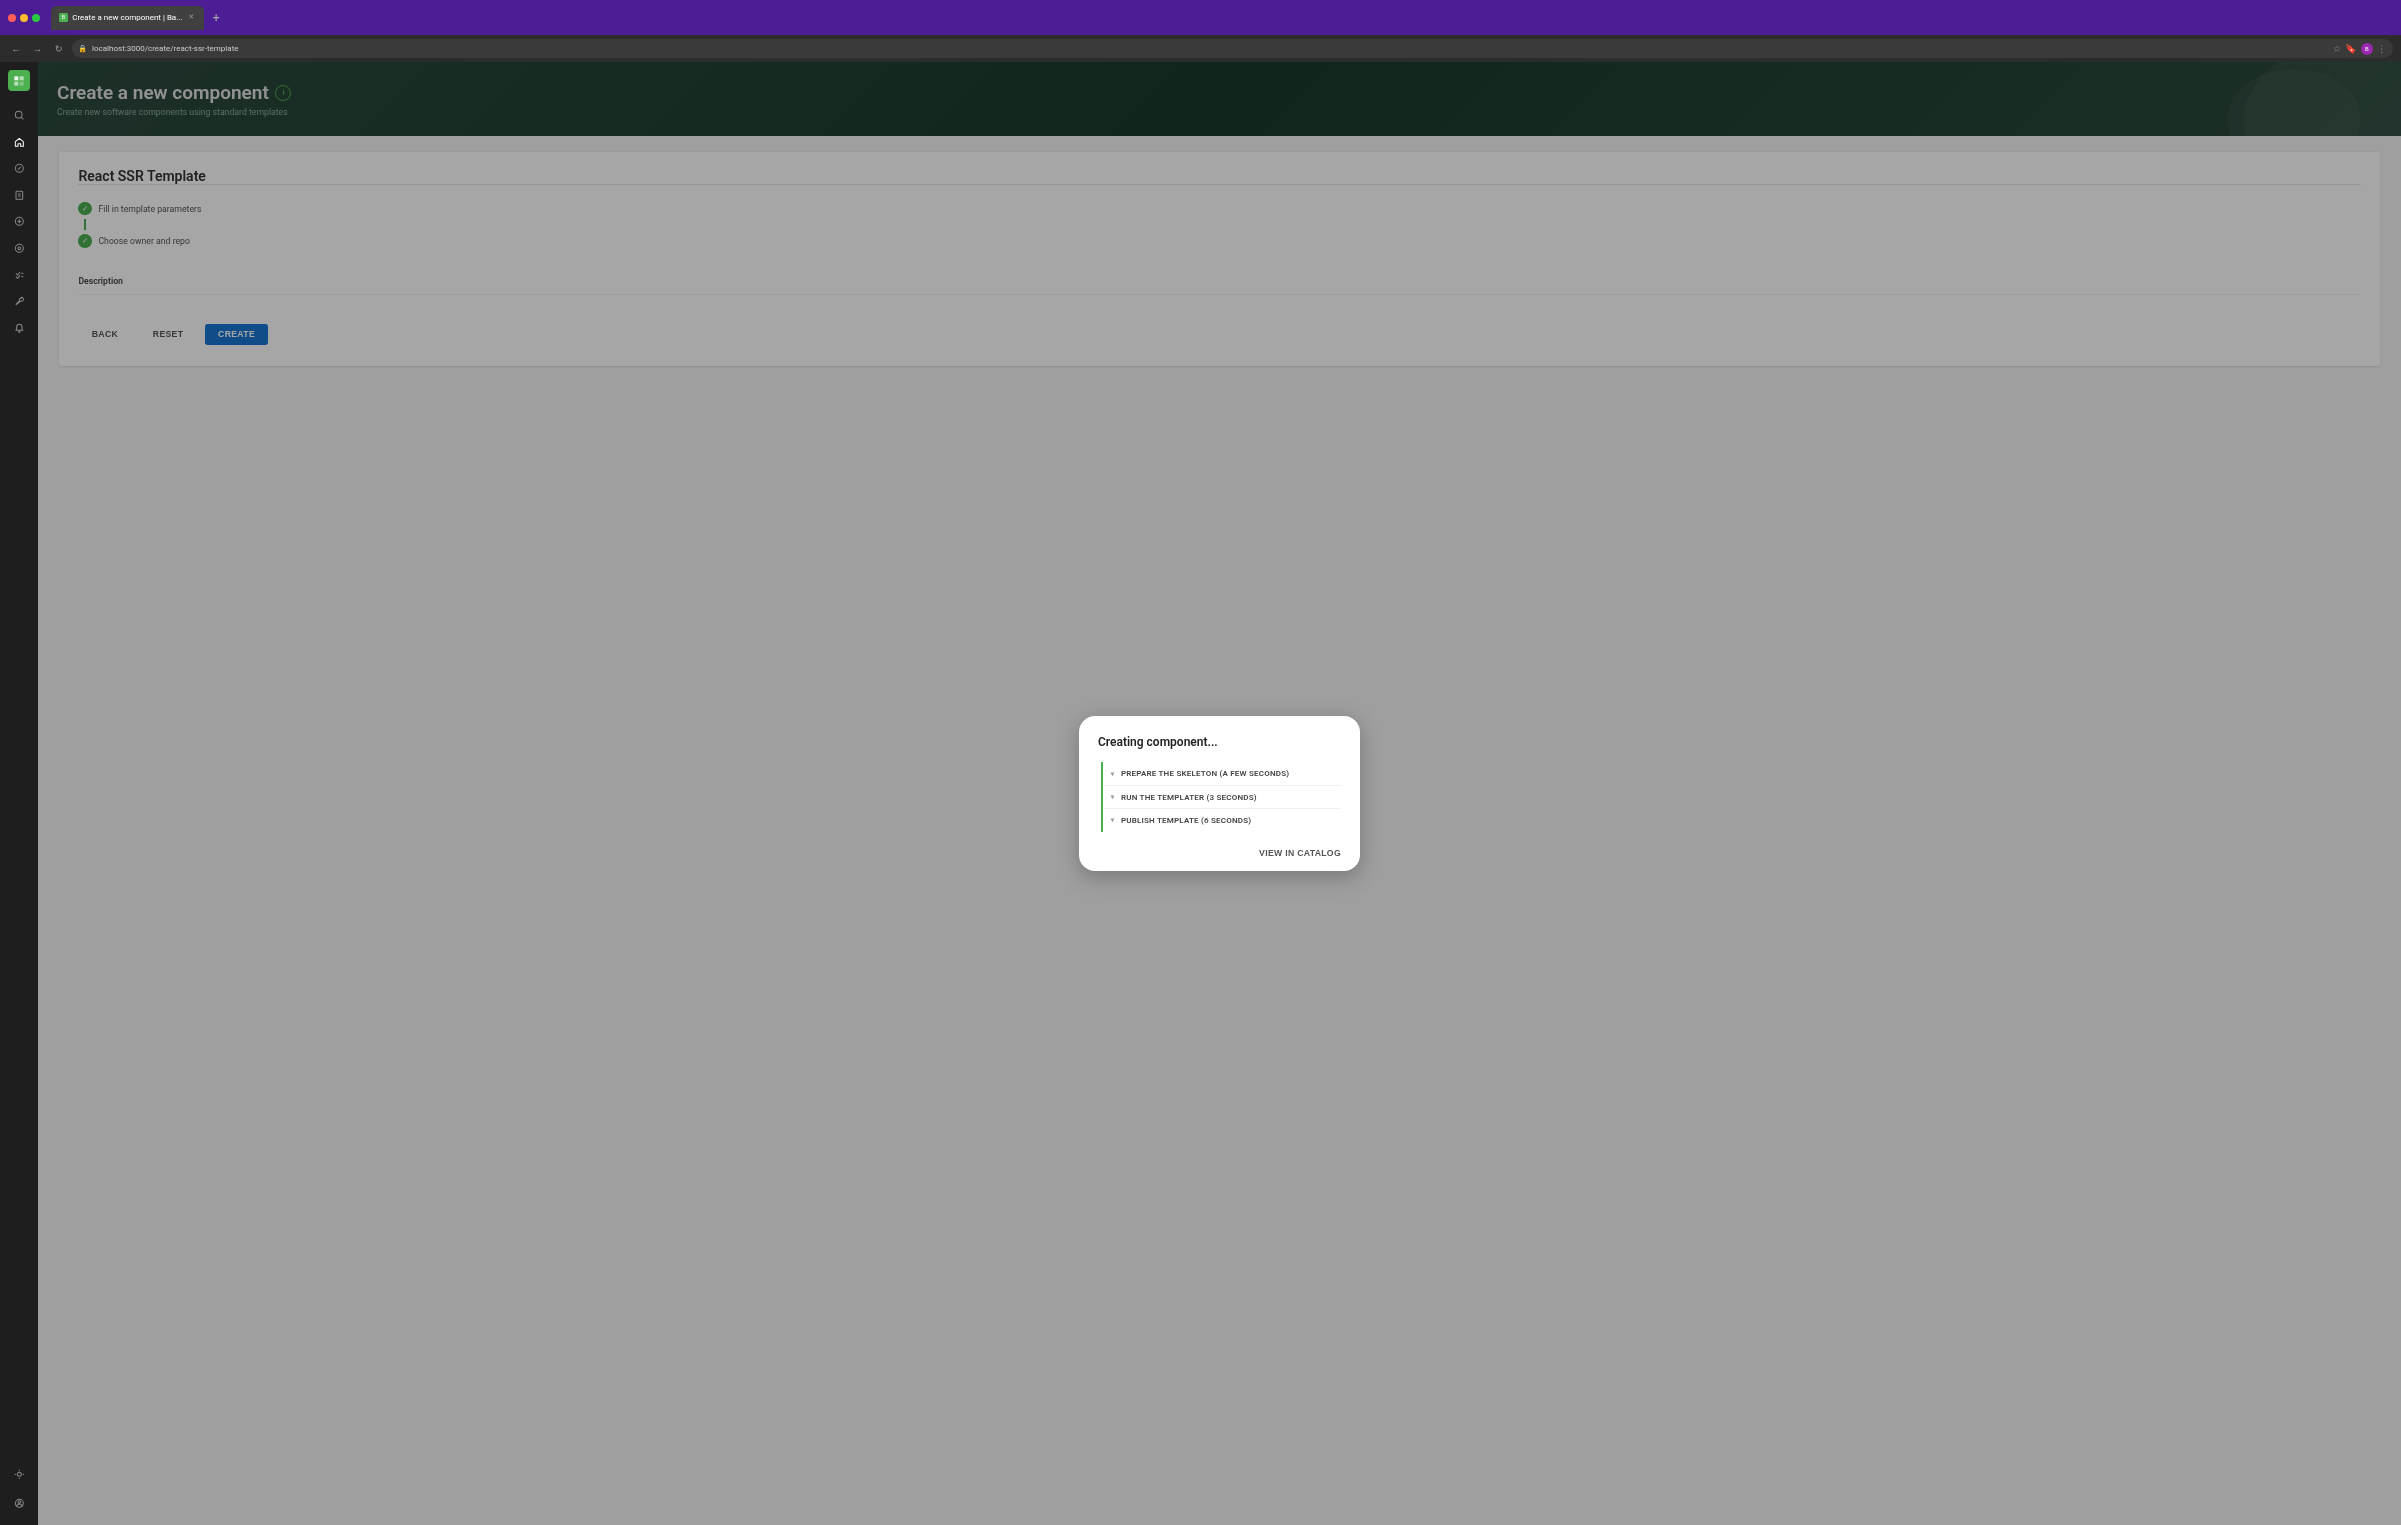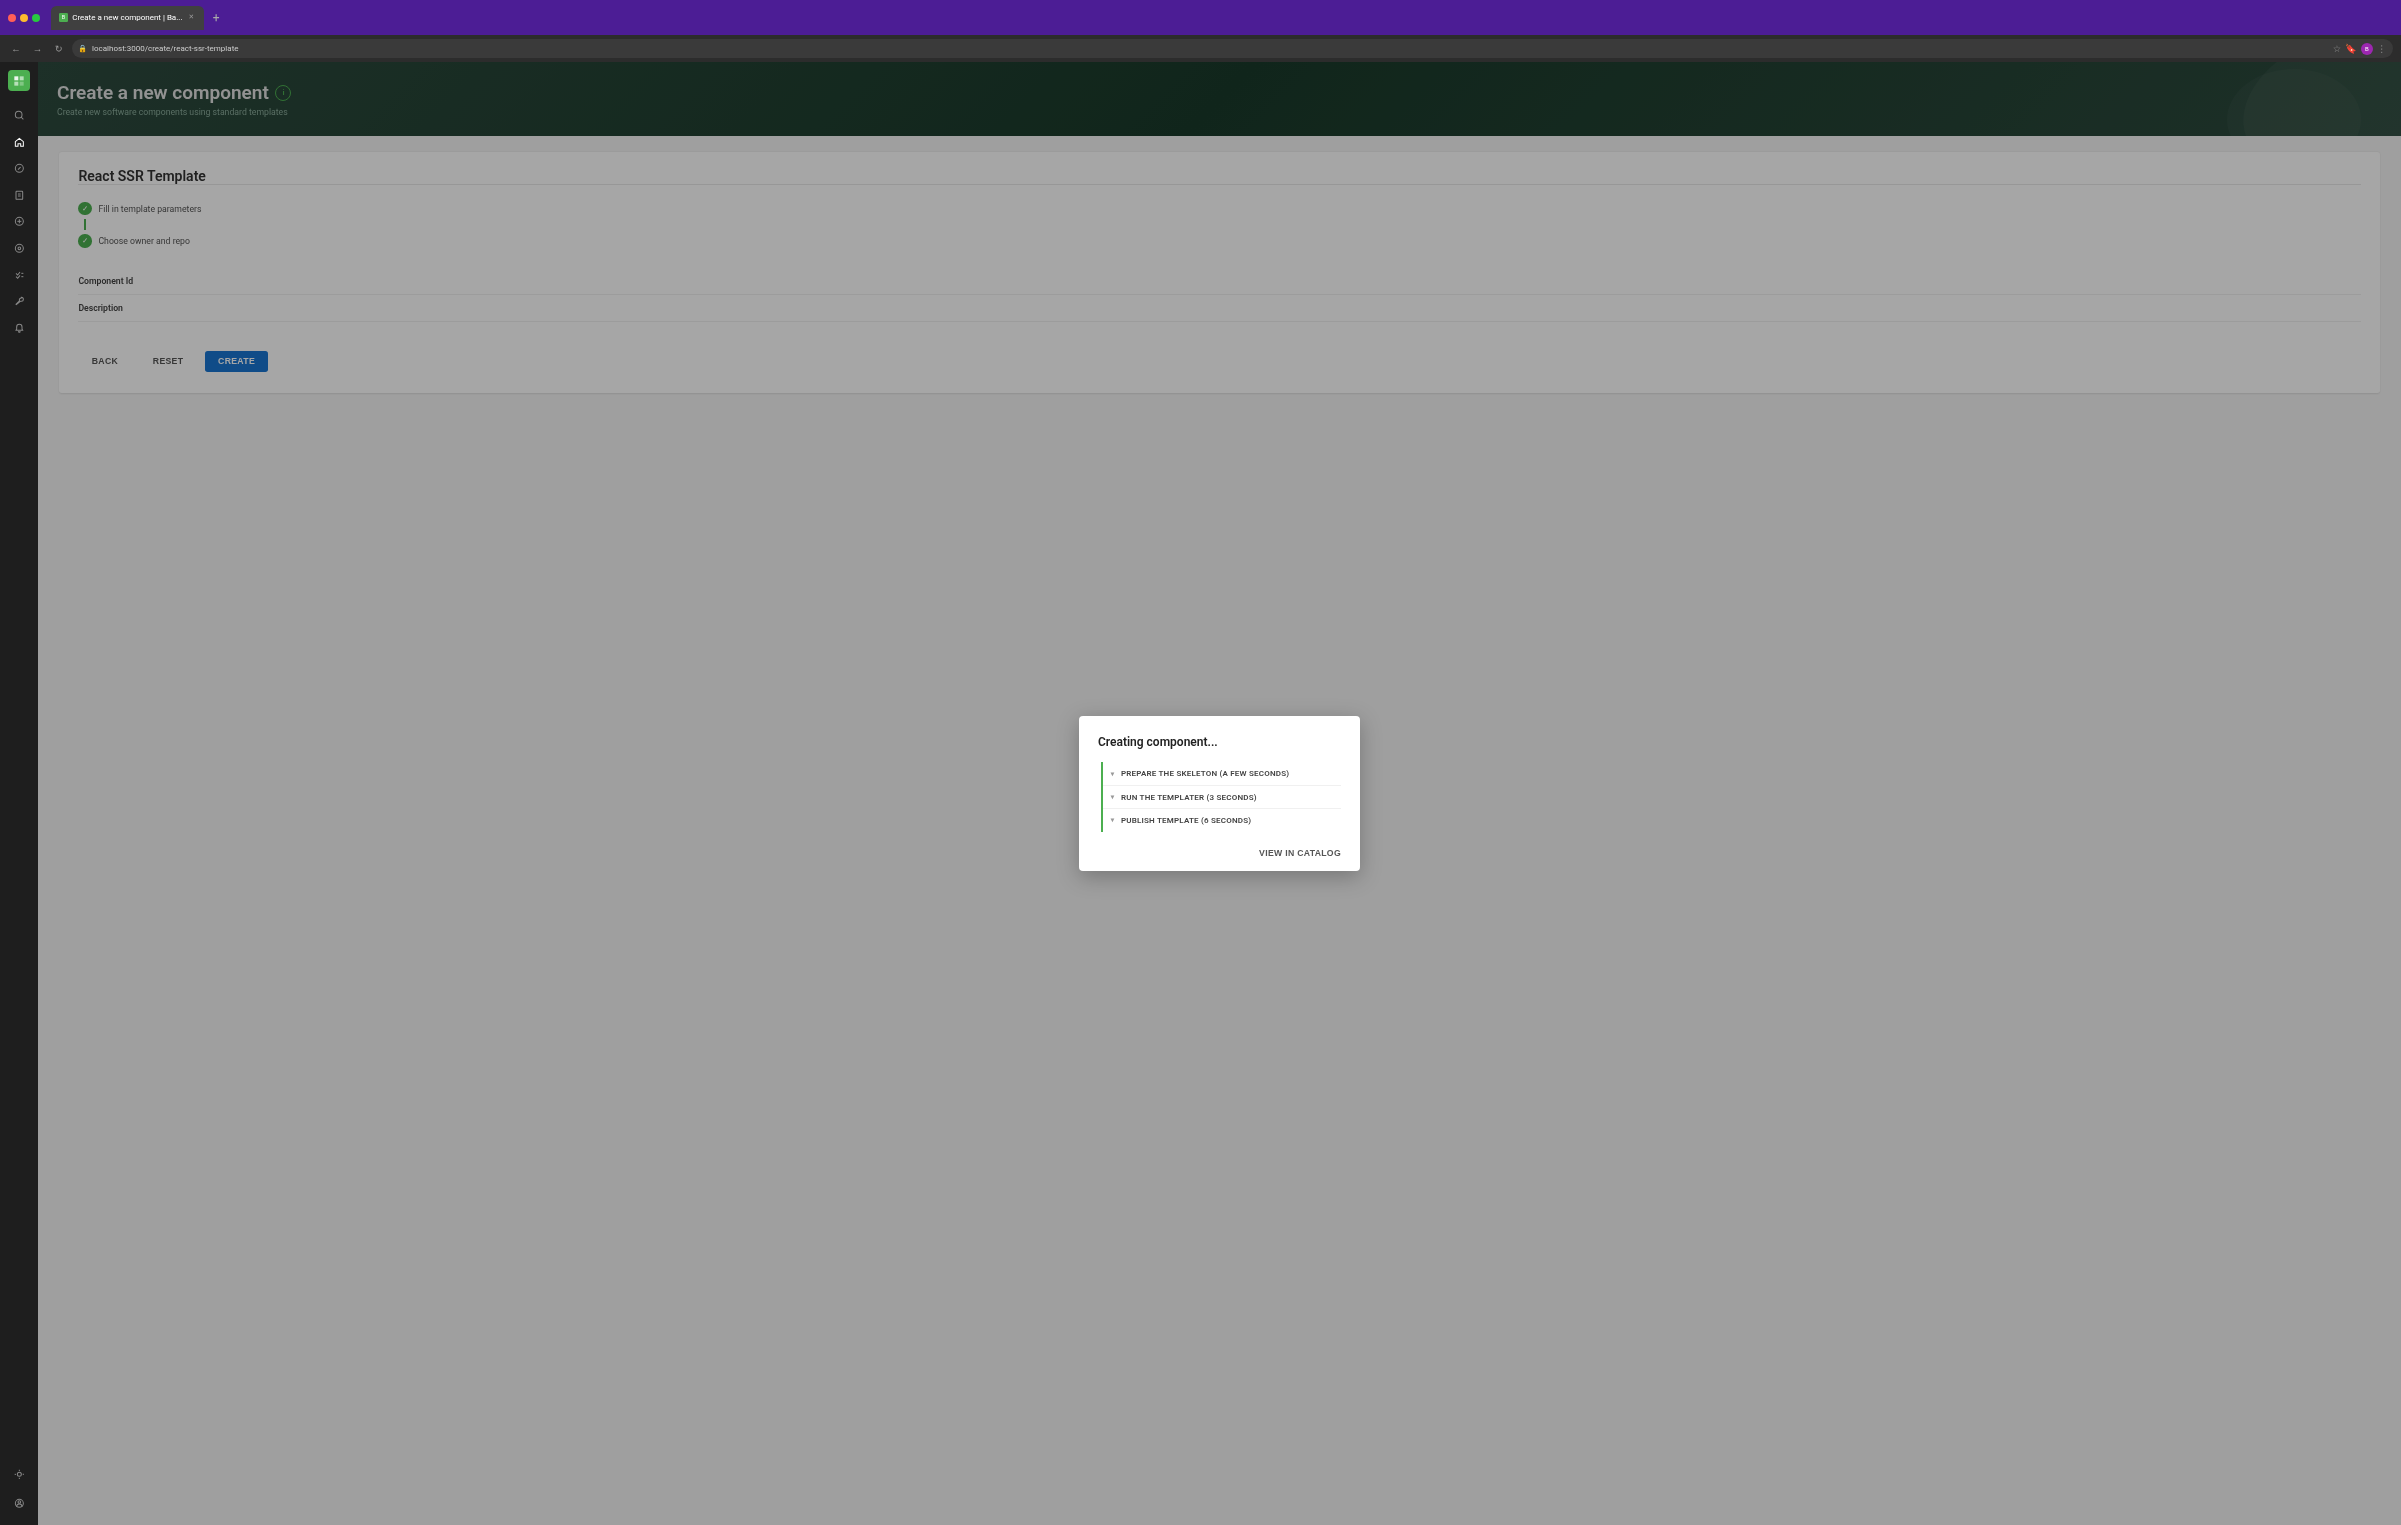--- a/index.html
+++ b/index.html
@@ -360,21 +360,21 @@
       right: 0;
       bottom: 0;
       background: rgba(0,0,0,0.35);
       display: flex;
       align-items: center;
       justify-content: center;
       z-index: 100;
     }
     .modal {
       background: #fff;
-      border-radius: 4px;
+      border-radius: 16px;
       padding: 19px 19px 13.4px;
       width: 281px;
       box-shadow: 0 5.4px 21.4px rgba(0,0,0,0.25);
     }
     .modal-title {
       font-size: 12px;
       font-weight: 600;
       color: #222;
       margin-bottom: 13.4px;
     }
@@ -574,24 +574,20 @@
           <div class="step-connector"></div>
           <div class="step-item">
             <div class="step-check">✓</div>
             <span class="step-label">Choose owner and repo</span>
           </div>
         </div>
 
         <div class="review-section">
 
           <div class="review-row">
-            <div class="review-label">Component Id</div>
-            <div class="review-value"></div>
-          </div>
-          <div class="review-row">
             <div class="review-label">Description</div>
             <div class="review-value"></div>
           </div>
         </div>
 
         <div class="action-buttons">
           <button class="btn btn-text">BACK</button>
           <button class="btn btn-text">RESET</button>
           <button class="btn btn-primary">CREATE</button>
         </div>

